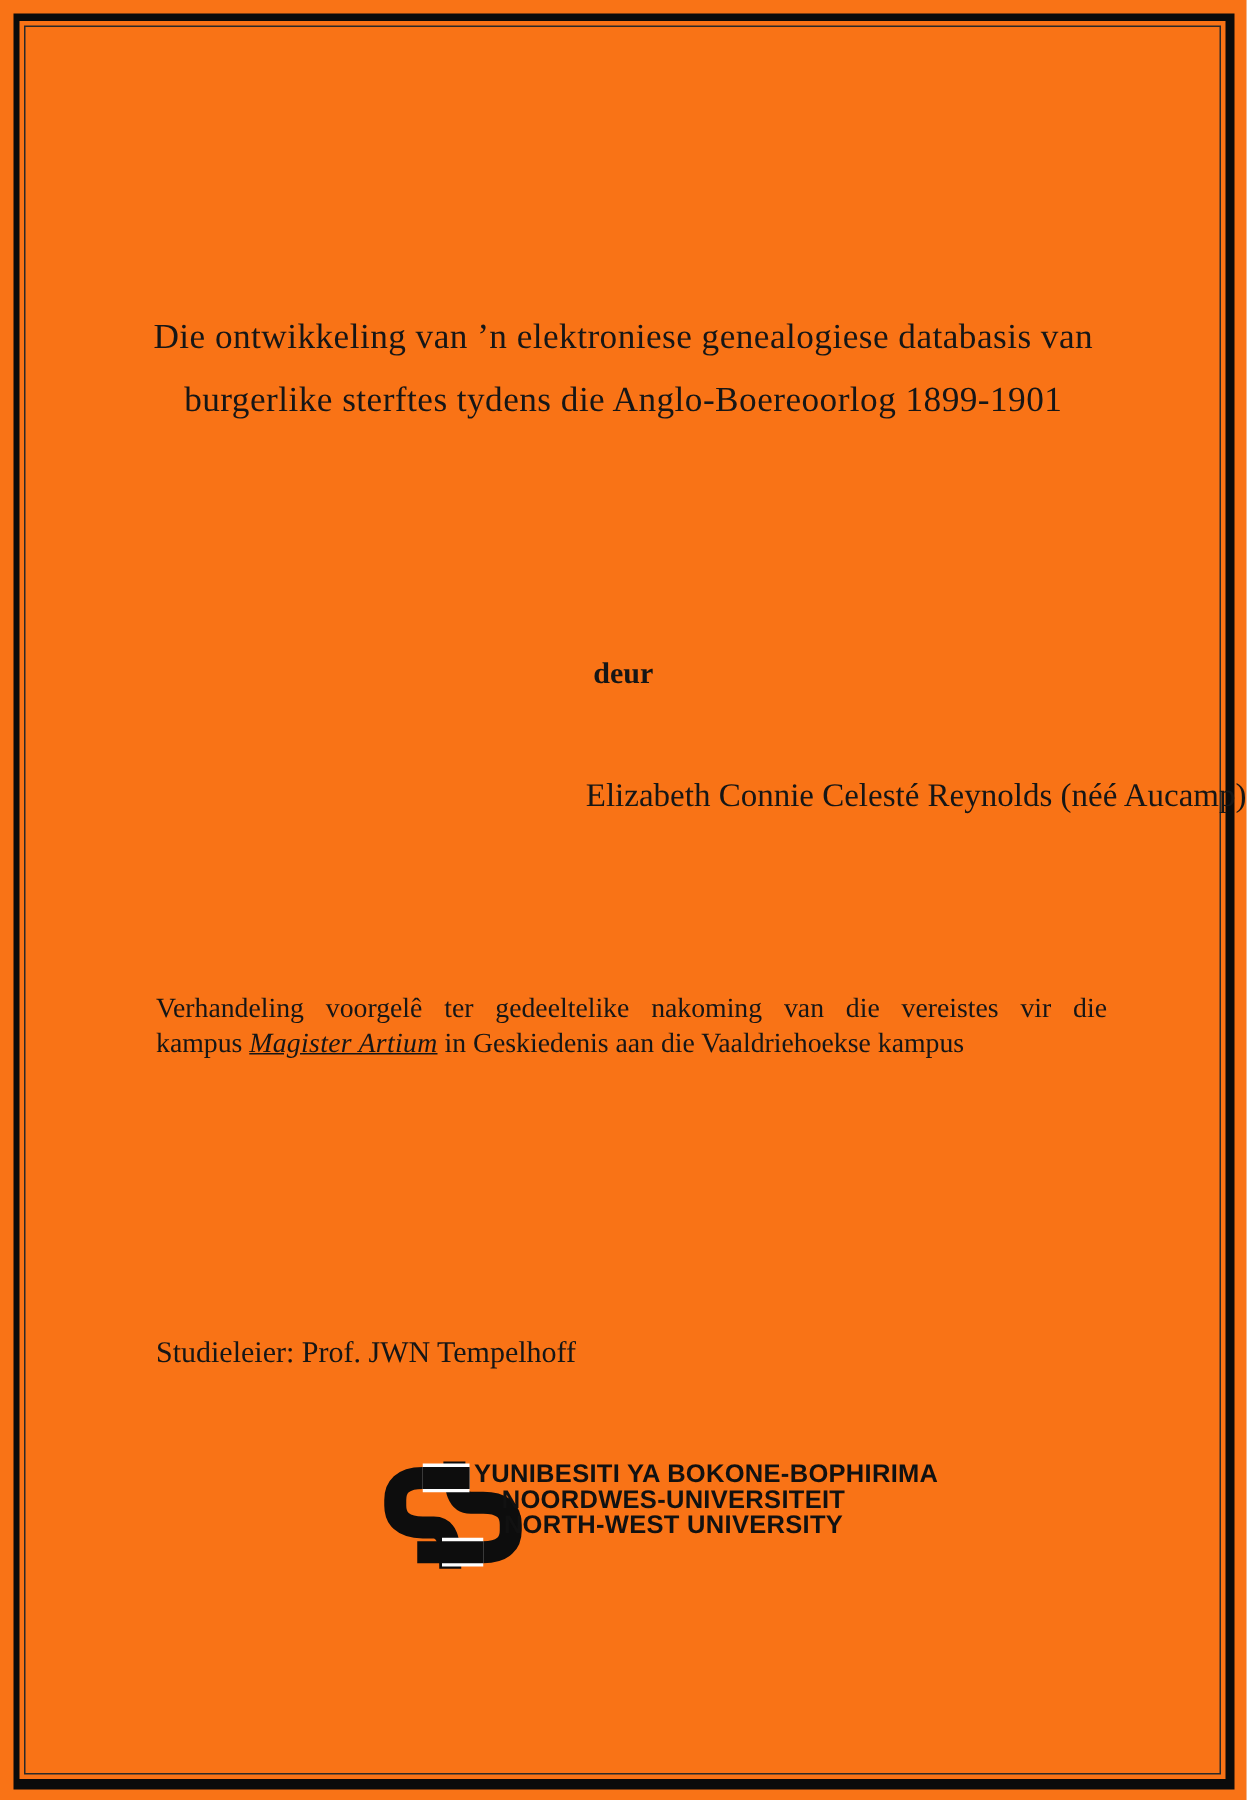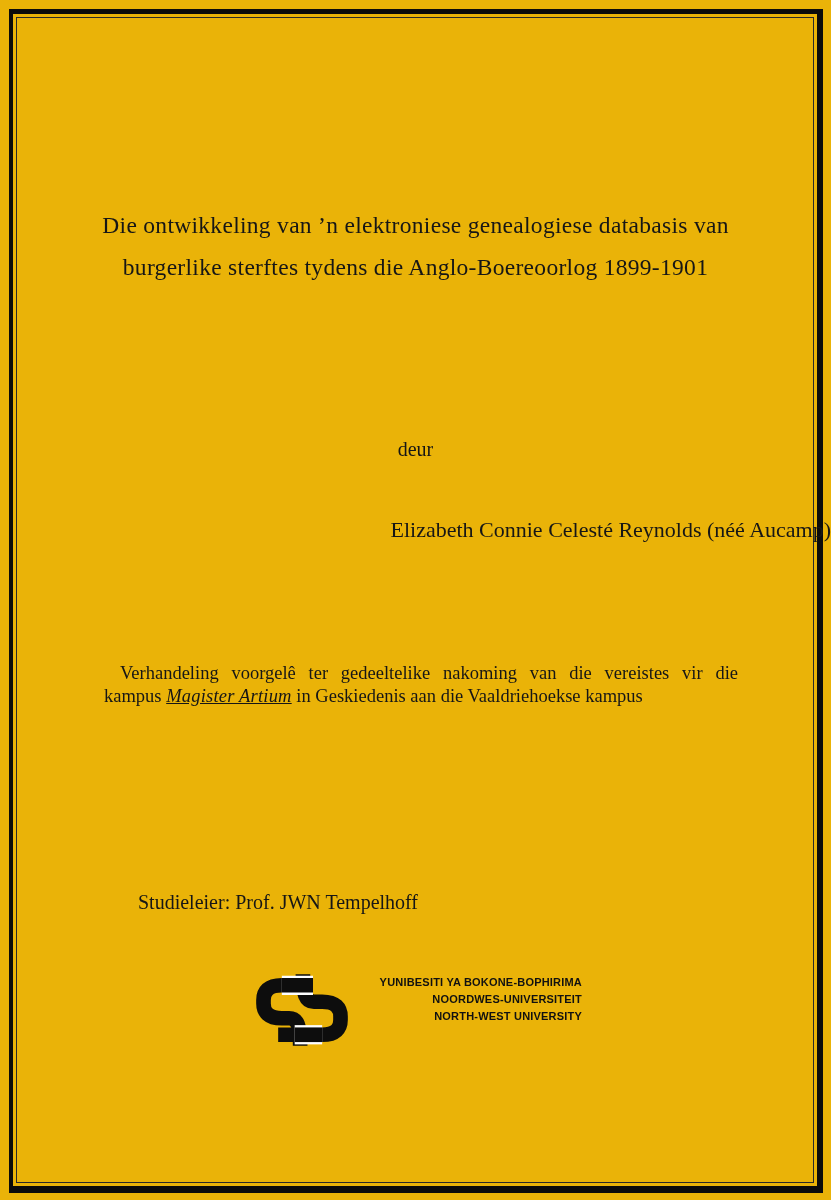--- a/index.html
+++ b/index.html
@@ -5,21 +5,21 @@
   html, body {
     margin: 0;
     padding: 0;
     background: #e8e8e8;
   }
   .page {
     position: relative;
     width: 831px;
     height: 1200px;
     margin: 0 auto;
-    background: #eab308;
+    background: #f97316;
     color: #161616;
     font-family: "Liberation Serif", "DejaVu Serif", serif;
     overflow: hidden;
   }
   
   .frame-outer {
     position: absolute;
     top: 9px; left: 9px; right: 8px; bottom: 7px;
     border-style: solid;
     border-color: #0b0b0b;
@@ -44,20 +44,21 @@
     letter-spacing: 0.3px;
   }
 
   .byline {
     position: absolute;
     top: 437px;
     left: 0; right: 0;
     text-align: center;
     font-size: 20px;
     line-height: 24px;
+    font-weight: bold;
   }
 
   .author-line {
     position: absolute;
     top: 516px;
     left: 0; right: 0;
     text-align: right;
     font-size: 22px;
     line-height: 27px;
   }
@@ -66,31 +67,29 @@
     position: absolute;
     top: 662px;
     left: 104px;
     width: 634px;
     font-size: 18.5px;
     line-height: 23px;
   }
   .statement .justified {
     text-align: justify;
     text-align-last: justify;
-    margin-left: 16px;
   }
   .statement i { letter-spacing: 0.2px; text-decoration: underline; }
 
   .supervisor-block {
     position: absolute;
     top: 889px;
     left: 104px;
     font-size: 20px;
     line-height: 26px;
-    margin-left: 34px;
   }
 
   .logo-block {
     position: absolute;
     top: 966px;
     left: 256px;
     width: 330px;
     height: 92px;
   }
   .logo-mark {
@@ -98,23 +97,23 @@
     top: 0;
     left: 0;
     width: 92px;
     height: 88px;
   }
   .logo-text {
     position: absolute;
     top: 8px;
     left: 60px;
     width: 266px;
-    text-align: right;
+    text-align: center;
     font-family: "Liberation Sans", "DejaVu Sans", sans-serif;
-    font-size: 11px;
+    font-size: 17px;
     font-weight: 700;
     line-height: 17px;
     letter-spacing: 0.2px;
     color: #111;
     white-space: nowrap;
   }
 </style>
 </head>
 <body>
 

